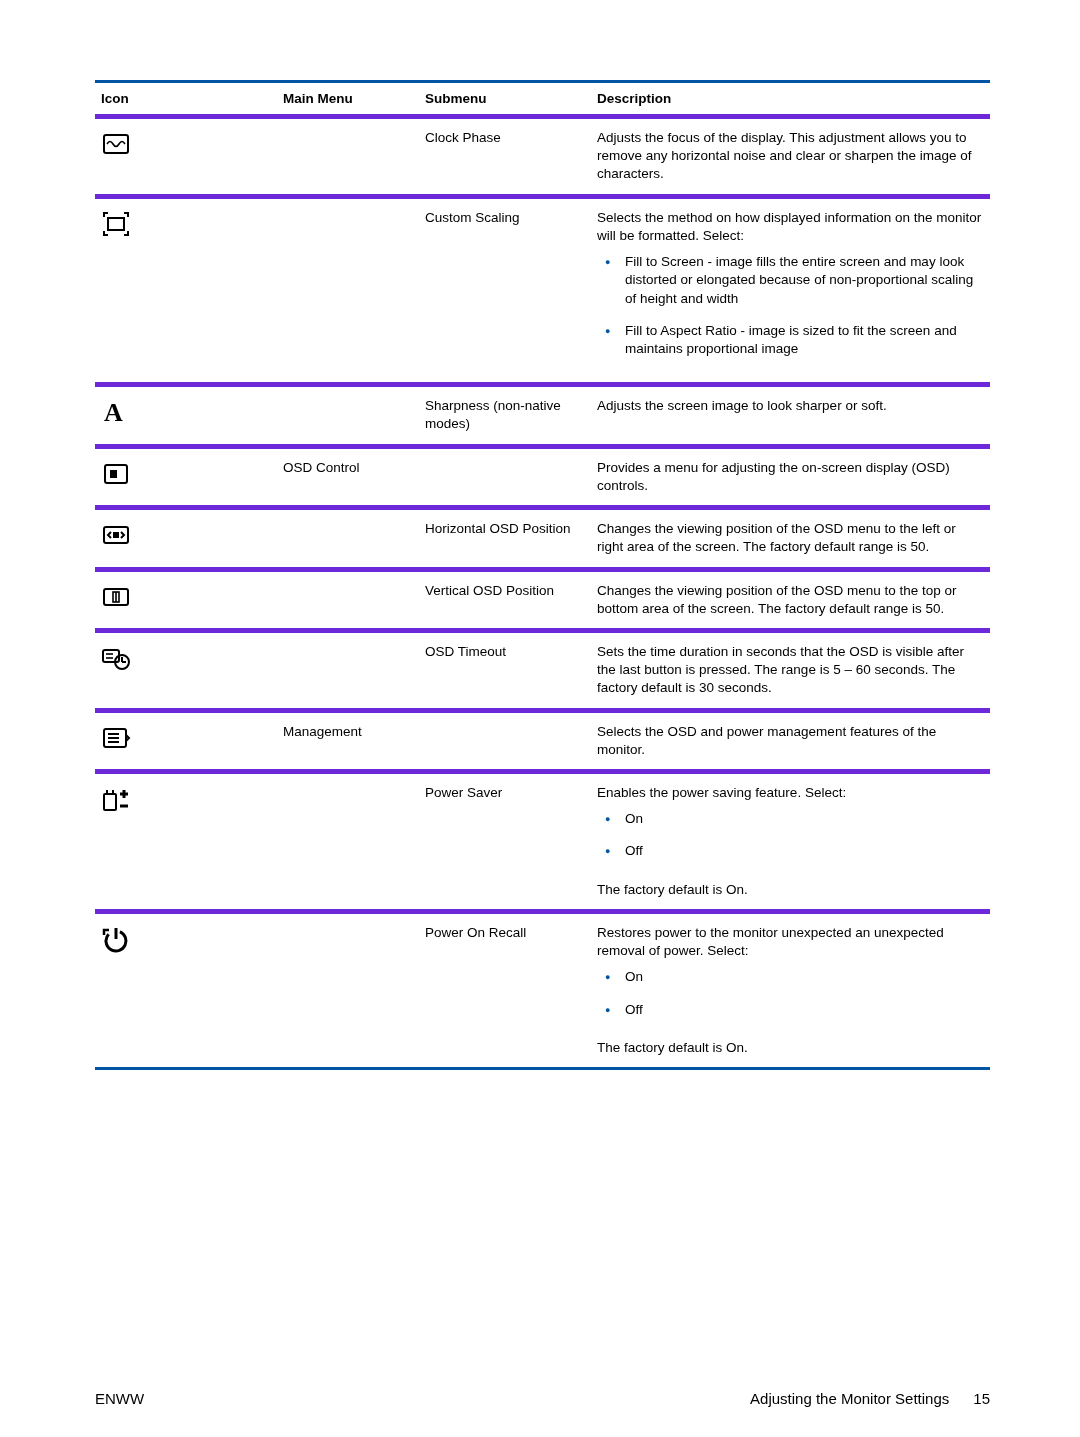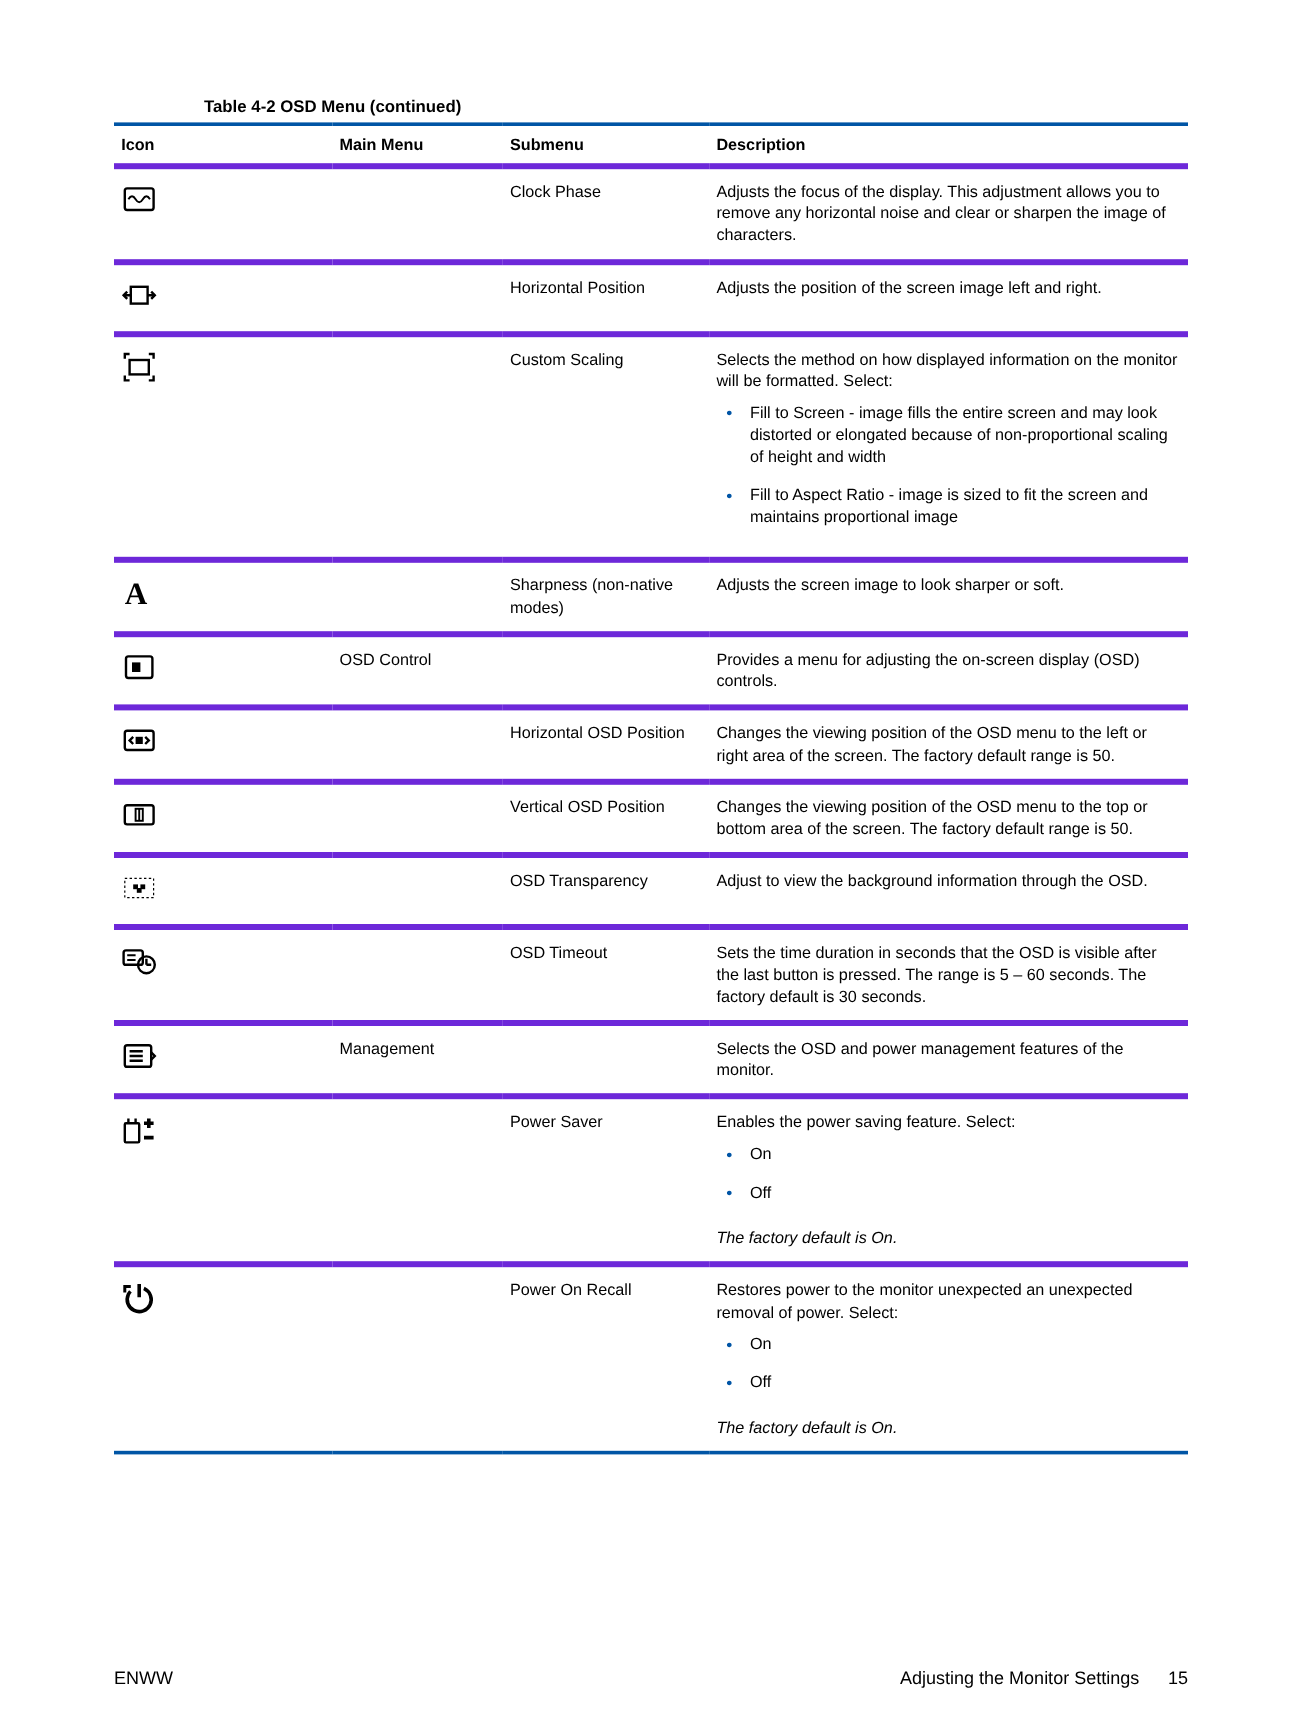--- a/index.html
+++ b/index.html
@@ -67,21 +67,21 @@
     line-height: 1.35;
   }
   ul.bullets li::before {
     content: "●";
     color: #0055a5;
     font-size: 9px;
     position: absolute;
     left: 8px;
     top: 3px;
   }
-  .default-note { margin-top: 20px; font-style: italic; }
+  .default-note { margin-top: 20px; }
   .footer {
     position: absolute;
     bottom: 30px;
     left: 95px;
     right: 90px;
     display: flex;
     justify-content: space-between;
     font-size: 15px;
   }
   .footer .right { display: flex; gap: 24px; margin-left: 32px; }
@@ -169,21 +169,20 @@
     </g>
     <g id="ic-power-on-recall">
       <circle cx="15" cy="17" r="10" fill="none" stroke="#000" stroke-width="3" stroke-dasharray="50,12" transform="rotate(-65 15 17)"></circle>
       <line x1="15" y1="4" x2="15" y2="15" stroke="#000" stroke-width="3"></line>
       <polyline points="3,11 3,6 8,6" fill="none" stroke="#000" stroke-width="2.5"></polyline>
     </g>
   </defs>
 </svg>
 
 <div class="page">
-  <div class="table-title">Table 4-2  OSD Menu (continued)</div>
   <table>
     <thead>
       <tr>
         <th class="col-icon">Icon</th>
         <th class="col-main">Main Menu</th>
         <th class="col-sub">Submenu</th>
         <th class="col-desc">Description</th>
       </tr>
     </thead>
     <tbody id="tbody">
@@ -192,30 +191,20 @@
                 <use href="#ic-clock-phase"></use>
               </svg></span></td>
           <td class="col-main"></td>
           <td class="col-sub">Clock Phase</td>
           <td class="col-desc">
             <div>Adjusts the focus of the display. This adjustment allows you to remove any horizontal noise and clear or sharpen the image of characters.</div>
           </td>
         </tr>
         <tr>
           <td class="col-icon"><span class="icon-box"><svg width="30" height="30" viewBox="0 0 30 30">
-                <use href="#ic-horizontal-position"></use>
-              </svg></span></td>
-          <td class="col-main"></td>
-          <td class="col-sub">Horizontal Position</td>
-          <td class="col-desc">
-            <div>Adjusts the position of the screen image left and right.</div>
-          </td>
-        </tr>
-        <tr>
-          <td class="col-icon"><span class="icon-box"><svg width="30" height="30" viewBox="0 0 30 30">
                 <use href="#ic-custom-scaling"></use>
               </svg></span></td>
           <td class="col-main"></td>
           <td class="col-sub">Custom Scaling</td>
           <td class="col-desc">
             <div>Selects the method on how displayed information on the monitor will be formatted. Select:</div>
             <ul class="bullets">
               <li>Fill to Screen - image fills the entire screen and may look distorted or elongated because of non-proportional scaling of height and width</li>
               <li>Fill to Aspect Ratio - image is sized to fit the screen and maintains proportional image</li>
             </ul>
@@ -252,30 +241,20 @@
           </td>
         </tr>
         <tr>
           <td class="col-icon"><span class="icon-box"><svg width="30" height="30" viewBox="0 0 30 30">
                 <use href="#ic-vertical-osd"></use>
               </svg></span></td>
           <td class="col-main"></td>
           <td class="col-sub">Vertical OSD Position</td>
           <td class="col-desc">
             <div>Changes the viewing position of the OSD menu to the top or bottom area of the screen. The factory default range is 50.</div>
-          </td>
-        </tr>
-        <tr>
-          <td class="col-icon"><span class="icon-box"><svg width="30" height="30" viewBox="0 0 30 30">
-                <use href="#ic-osd-transparency"></use>
-              </svg></span></td>
-          <td class="col-main"></td>
-          <td class="col-sub">OSD Transparency</td>
-          <td class="col-desc">
-            <div>Adjust to view the background information through the OSD.</div>
           </td>
         </tr>
         <tr>
           <td class="col-icon"><span class="icon-box"><svg width="30" height="30" viewBox="0 0 30 30">
                 <use href="#ic-osd-timeout"></use>
               </svg></span></td>
           <td class="col-main"></td>
           <td class="col-sub">OSD Timeout</td>
           <td class="col-desc">
             <div>Sets the time duration in seconds that the OSD is visible after the last button is pressed. The range is 5 – 60 seconds. The factory default is 30 seconds.</div>

